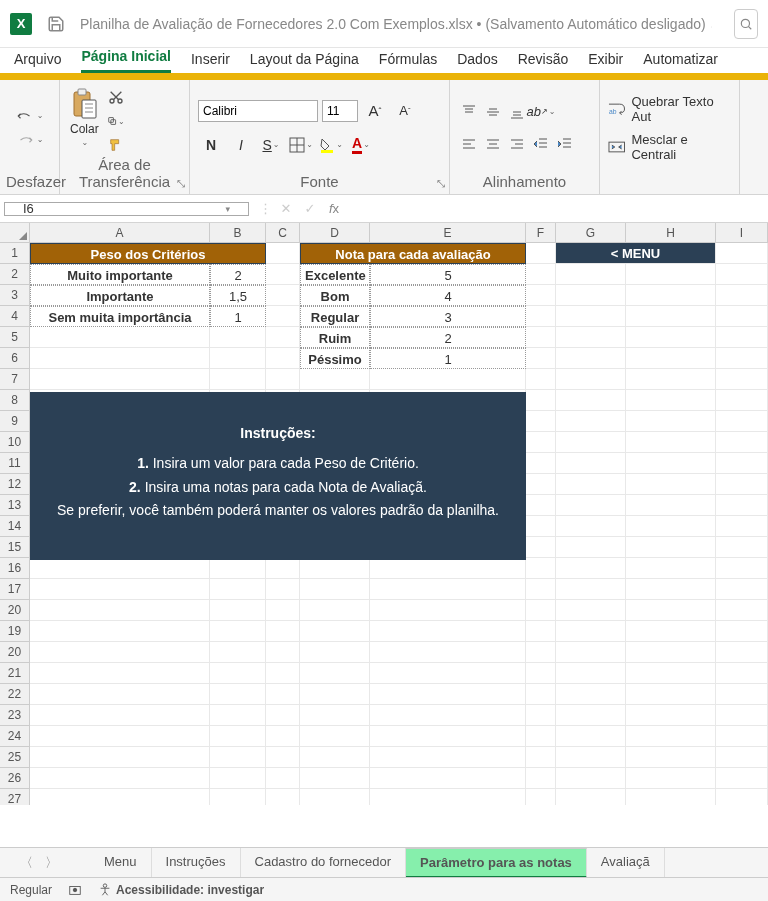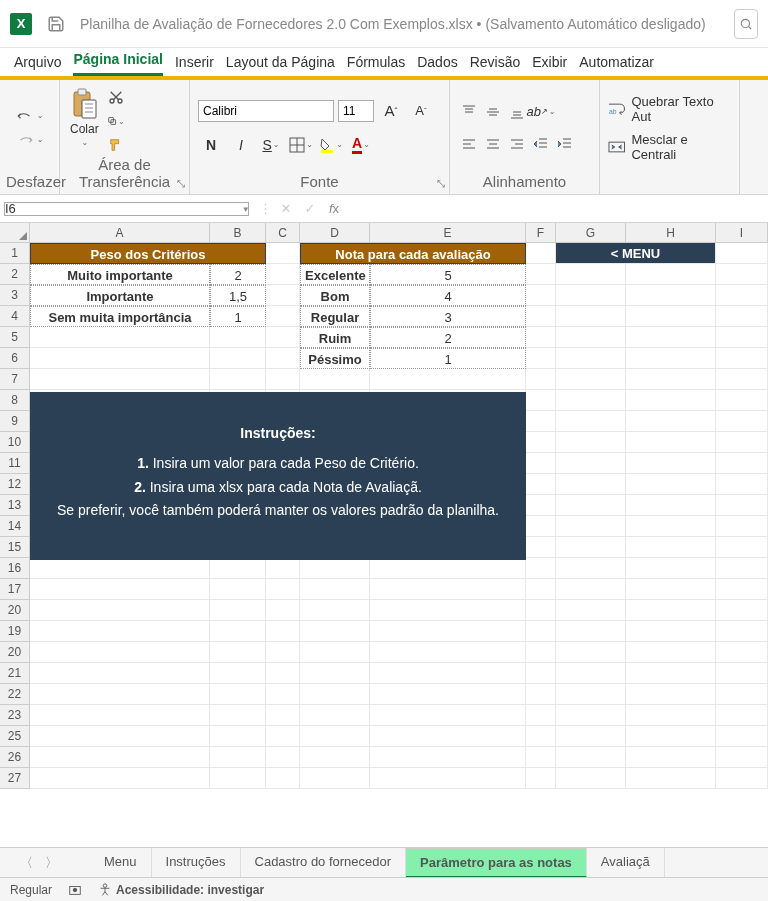--- a/index.html
+++ b/index.html
@@ -6,58 +6,58 @@
 body { width: 768px; height: 901px; background: #fff; overflow: hidden; position: relative; font-size: 13px; color: #333; }
 
 
 .titlebar { height: 48px; background: #fff; display: flex; align-items: center; padding: 0 10px; gap: 14px; border-bottom: 1px solid #e5e5e5; }
 .xl-icon { width: 22px; height: 22px; background: #107c41; color: #fff; display: flex; align-items: center; justify-content: center; font-weight: bold; font-size: 13px; border-radius: 2px; }
 .save-icon { width: 20px; height: 20px; color: #888; display:flex; align-items:center; justify-content:center; }
 .doc-title { color: #888; font-size: 14px; flex: 1; white-space: nowrap; overflow: hidden; }
 .search-box { width: 24px; height: 30px; border: 1px solid #ccc; border-radius: 4px; margin-left: 8px; display:flex; align-items:center; justify-content:center; }
 
 
-.menu-tabs { height: 32px; display: flex; align-items: flex-end; padding: 0 14px; gap: 12px; border-bottom: 4px solid #eab308; }
+.menu-tabs { height: 32px; display: flex; align-items: flex-end; padding: 0 14px; gap: 20px; border-bottom: 7px solid #eab308; }
 .menu-tab { font-size: 14px; color: #333; padding: 6px 0; cursor: pointer; }
 .menu-tab.active { border-bottom: 3px solid #107c41; font-weight: 600; color: #107c41; }
 
 
 .ribbon { height: 115px; background: #f5f5f5; display: flex; border-bottom: 1px solid #d4d4d4; }
 .ribbon-group { border-right: 1px solid #d4d4d4; display: flex; flex-direction: column; justify-content: space-between; padding: 4px 6px 2px; }
 .ribbon-group-label { font-size: 15px; color: #666; text-align: center; padding: 2px 0; }
 .ribbon-btns { display: flex; flex-direction: column; gap: 2px; align-items: center; flex: 1; justify-content: center; }
 .undo-group { width: 60px; }
 .undo-btn, .redo-btn { display: flex; align-items: center; gap: 2px; padding: 4px; }
 .clipboard-group { width: 130px; }
 .clipboard-row { display: flex; gap: 4px; align-items: flex-start; }
 .paste-big { display: flex; flex-direction: column; align-items: center; gap: 2px; padding: 4px; }
 .paste-big .icn { width: 28px; height: 32px; }
 .clip-side { display: flex; flex-direction: column; gap: 6px; padding-top: 4px; }
 .small-icon { width: 18px; height: 18px; display:flex; align-items:center; justify-content:center; }
 
 .font-group { width: 260px; }
 .font-row { display: flex; gap: 4px; align-items: center; padding: 2px; }
-.font-select { width: 136px; height: 22px; border: 1px solid #aaa; font-size: 12px; padding: 0 4px; background: #fff; }
+.font-select { width: 120px; height: 22px; border: 1px solid #aaa; font-size: 12px; padding: 0 4px; background: #fff; }
 .size-select { width: 36px; height: 22px; border: 1px solid #aaa; font-size: 12px; padding: 0 4px; background: #fff; }
 .font-btn { width: 26px; height: 24px; display: flex; align-items: center; justify-content: center; font-size: 14px; }
 .font-btn.letter { font-family: 'Times New Roman', serif; }
 .drop-arrow { font-size: 8px; color: #666; margin-left: 1px; }
 
 .align-group { width: 150px; }
 .align-row { display: flex; gap: 2px; padding: 2px; }
 .align-btn { width: 22px; height: 22px; display: flex; align-items: center; justify-content: center; }
 
 .wrap-group { width: 140px; padding-left: 8px; }
 .wrap-row { display: flex; align-items: center; gap: 6px; padding: 4px 0; font-size: 13px; }
 
 .launcher { font-size: 10px; color: #666; position: absolute; right: 4px; bottom: 4px; }
 
 
 .formula-bar { height: 28px; border-bottom: 1px solid #d4d4d4; display: flex; align-items: center; }
-.name-box { width: 245px; height: 14px; border: 1px solid #aaa; margin: 0 4px; padding: 0 0; font-size: 13px; display:flex; align-items:center; justify-content:space-between; }
+.name-box { width: 245px; height: 14px; border: 1px solid #aaa; margin: 0 4px; padding: 0 18px; font-size: 13px; display:flex; align-items:center; justify-content:space-between; }
 .fx-controls { display: flex; align-items: center; gap: 4px; padding: 0 6px; color: #888; }
 .fx-btn { width: 20px; text-align: center; }
 .formula-input { flex: 1; height: 22px; border: none; padding: 0 6px; }
 
 
 .grid-area { position: relative; height: 582px; overflow: hidden; }
 .col-headers { display: flex; height: 20px; background: #f0f0f0; border-bottom: 1px solid #ccc; }
 .corner { width: 30px; border-right: 1px solid #ccc; background: #f0f0f0; position: relative; }
 .corner::after { content: ''; position: absolute; right: 2px; bottom: 2px; width: 0; height: 0; border-left: 8px solid transparent; border-bottom: 8px solid #888; }
 .col-h { border-right: 1px solid #ccc; text-align: center; font-size: 12px; color: #555; line-height: 20px; }
@@ -627,20 +627,32 @@
         <div class="cell col-B" id="c_22_1"></div>
         <div class="cell col-C" id="c_22_2"></div>
         <div class="cell col-D" id="c_22_3"></div>
         <div class="cell col-E" id="c_22_4"></div>
         <div class="cell col-F" id="c_22_5"></div>
         <div class="cell col-G" id="c_22_6"></div>
         <div class="cell col-H" id="c_22_7"></div>
         <div class="cell col-I" id="c_22_8"></div>
       </div>
       <div class="row">
+        <div class="row-h">24</div>
+        <div class="cell col-A" id="c_23_0"></div>
+        <div class="cell col-B" id="c_23_1"></div>
+        <div class="cell col-C" id="c_23_2"></div>
+        <div class="cell col-D" id="c_23_3"></div>
+        <div class="cell col-E" id="c_23_4"></div>
+        <div class="cell col-F" id="c_23_5"></div>
+        <div class="cell col-G" id="c_23_6"></div>
+        <div class="cell col-H" id="c_23_7"></div>
+        <div class="cell col-I" id="c_23_8"></div>
+      </div>
+      <div class="row">
         <div class="row-h">25</div>
         <div class="cell col-A" id="c_24_0"></div>
         <div class="cell col-B" id="c_24_1"></div>
         <div class="cell col-C" id="c_24_2"></div>
         <div class="cell col-D" id="c_24_3"></div>
         <div class="cell col-E" id="c_24_4"></div>
         <div class="cell col-F" id="c_24_5"></div>
         <div class="cell col-G" id="c_24_6"></div>
         <div class="cell col-H" id="c_24_7"></div>
         <div class="cell col-I" id="c_24_8"></div>
@@ -667,21 +679,21 @@
         <div class="cell col-F" id="c_26_5"></div>
         <div class="cell col-G" id="c_26_6"></div>
         <div class="cell col-H" id="c_26_7"></div>
         <div class="cell col-I" id="c_26_8"></div>
       </div>
     </div>
 
   <div class="instr-box">
     <div class="title">Instruções:</div>
     <div><b>1.</b><span> Insira um valor para cada Peso de Critério.</span></div>
-    <div><b>2.</b><span> Insira uma xlsx para cada Nota de Avaliaçã.</span></div>
+    <div><b>2.</b><span> Insira uma notas para cada Nota de Avaliaçã.</span></div>
     <div>Se preferir, você também poderá manter os valores padrão da planilha.</div>
   </div>
 </div>
 
 <div class="sheet-bar">
   <div class="sheet-nav">
     <span>〈</span>
     <span>〉</span>
   </div>
   <div class="sheet-tabs">

